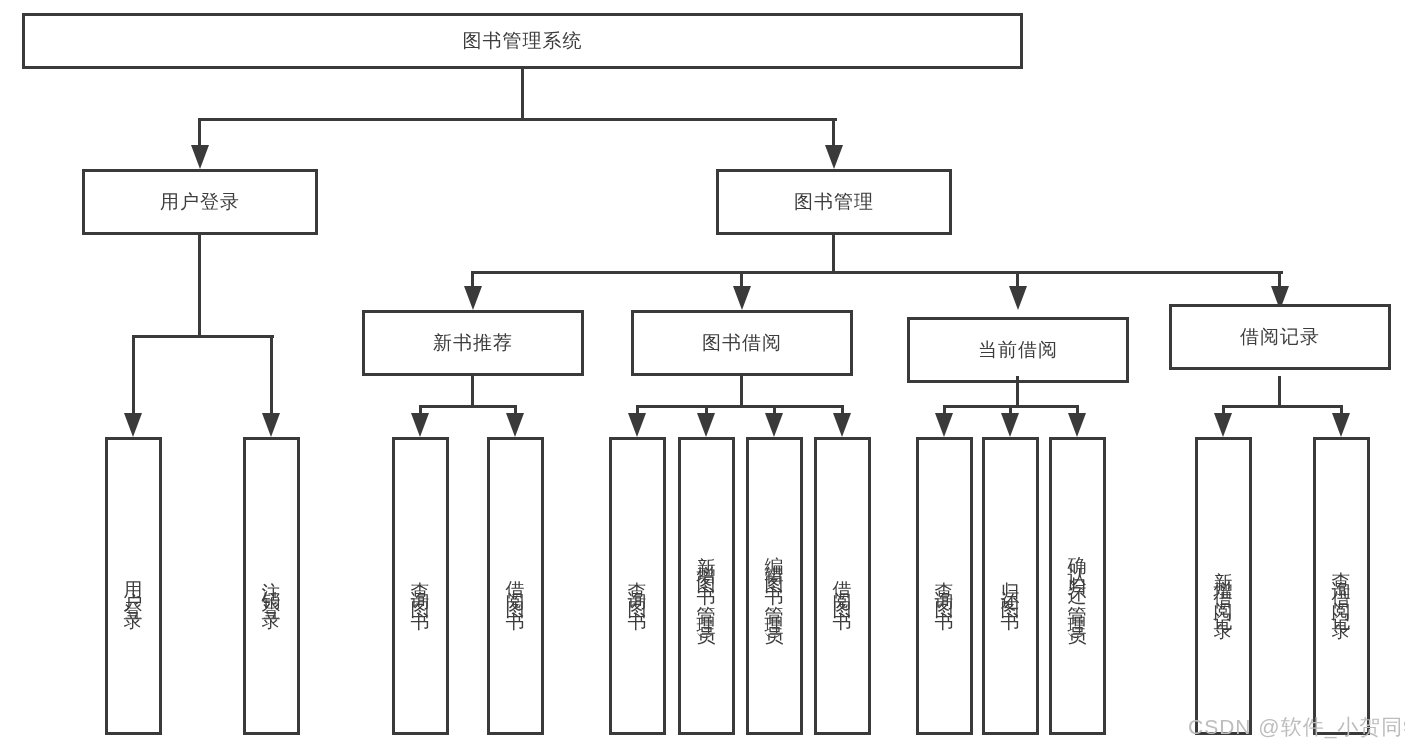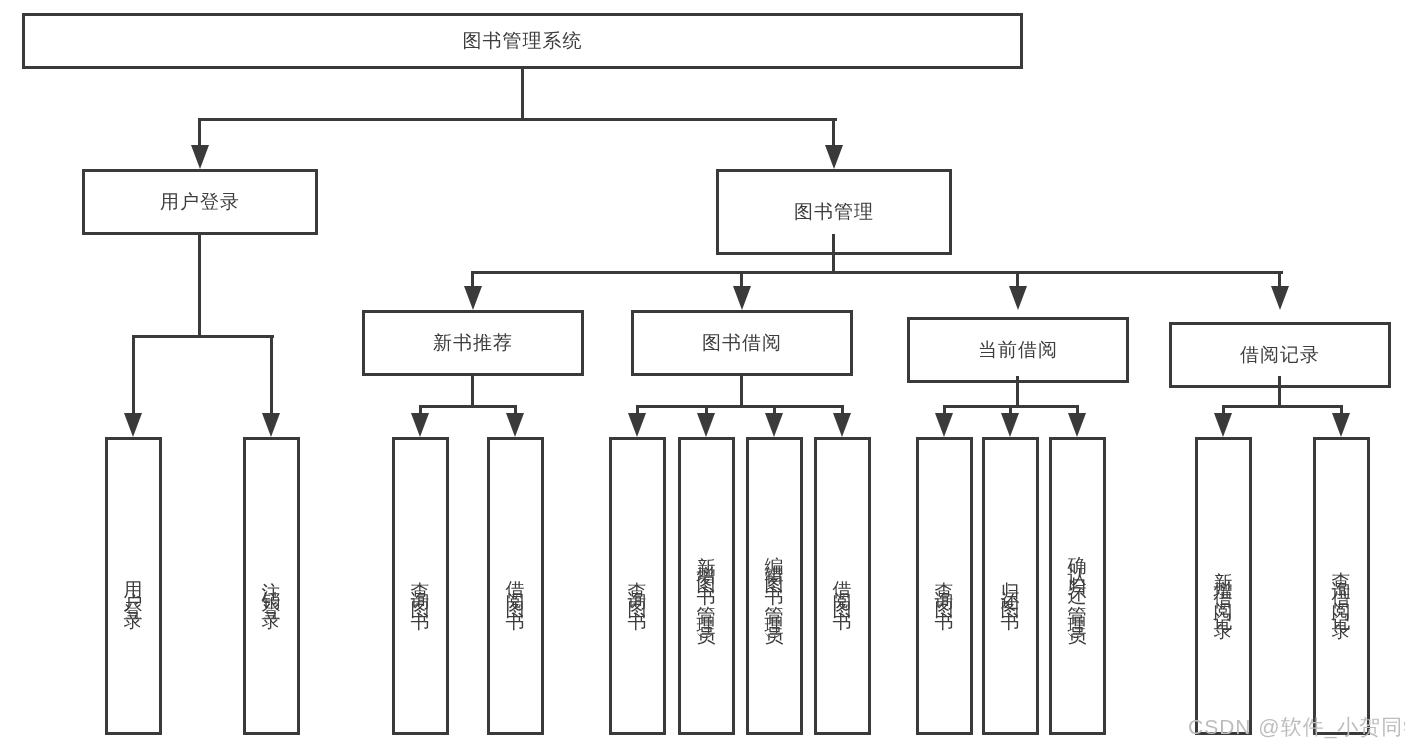--- a/index.html
+++ b/index.html
@@ -40,21 +40,21 @@
   <div class="vline" style="left:521px;top:69px;width:3px;height:52px;"></div>
   <div class="hline" style="left:198px;top:118px;width:639px;height:3px;"></div>
   <div class="vline" style="left:198px;top:121px;width:3px;height:26px;"></div>
   <div class="vline" style="left:832px;top:121px;width:3px;height:26px;"></div>
   <div class="arrow" style="left:191px;top:145px;"></div>
   <div class="arrow" style="left:825px;top:145px;"></div>
 
   <div class="box" style="left:82px;top:169px;width:236px;height:66px;">
     <span>用户登录</span>
   </div>
-  <div class="box" style="left:716px;top:169px;width:236px;height:86px;">
+  <div class="box" style="left:716px;top:169px;width:236px;height:66px;">
     <span>图书管理</span>
   </div>
 
   <div class="vline" style="left:198px;top:234px;width:3px;height:104px;"></div>
   <div class="hline" style="left:132px;top:335px;width:142px;height:3px;"></div>
   <div class="vline" style="left:132px;top:338px;width:3px;height:77px;"></div>
   <div class="vline" style="left:270px;top:338px;width:3px;height:77px;"></div>
   <div class="arrow" style="left:124px;top:413px;"></div>
   <div class="arrow" style="left:262px;top:413px;"></div>
 
@@ -71,21 +71,21 @@
 
   <div class="box" style="left:362px;top:310px;width:222px;height:66px;">
     <span>新书推荐</span>
   </div>
   <div class="box" style="left:631px;top:310px;width:222px;height:66px;">
     <span>图书借阅</span>
   </div>
   <div class="box" style="left:907px;top:310px;width:222px;height:66px;margin-top:7px;">
     <span>当前借阅</span>
   </div>
-  <div class="box" style="left:1169px;top:322px;width:222px;height:66px;">
+  <div class="box" style="left:1169px;top:304px;width:222px;height:66px;">
     <span>借阅记录</span>
   </div>
 
   <div class="vline" style="left:471px;top:376px;width:3px;height:32px;"></div>
   <div class="hline" style="left:419px;top:405px;width:98px;height:3px;"></div>
   <div class="vline" style="left:419px;top:408px;width:3px;height:7px;"></div>
   <div class="vline" style="left:514px;top:408px;width:3px;height:7px;"></div>
   <div class="arrow" style="left:411px;top:413px;"></div>
   <div class="arrow" style="left:506px;top:413px;"></div>
 

